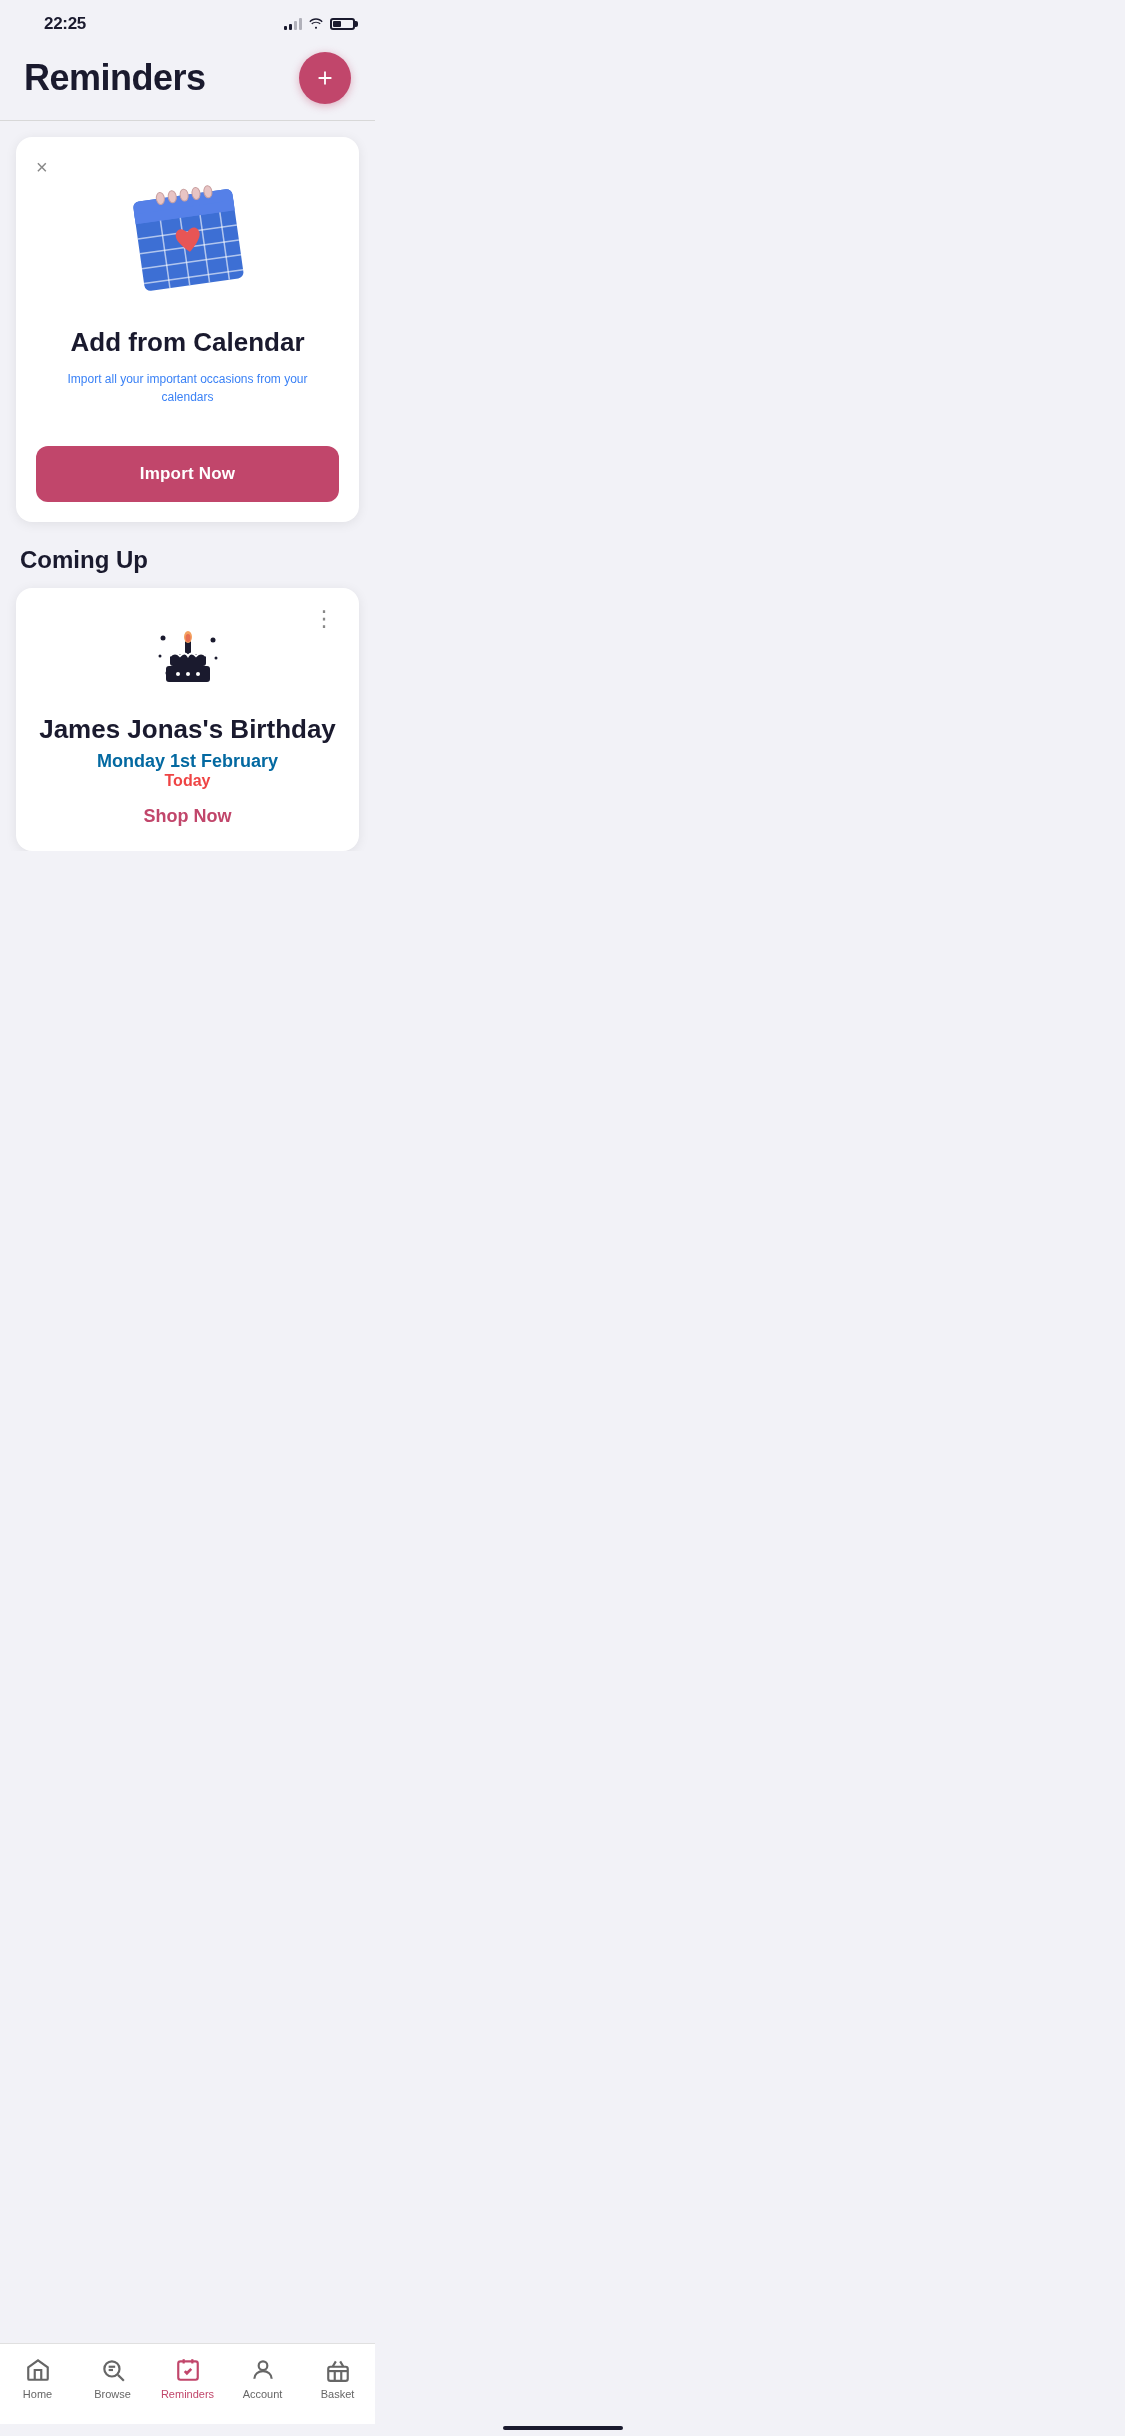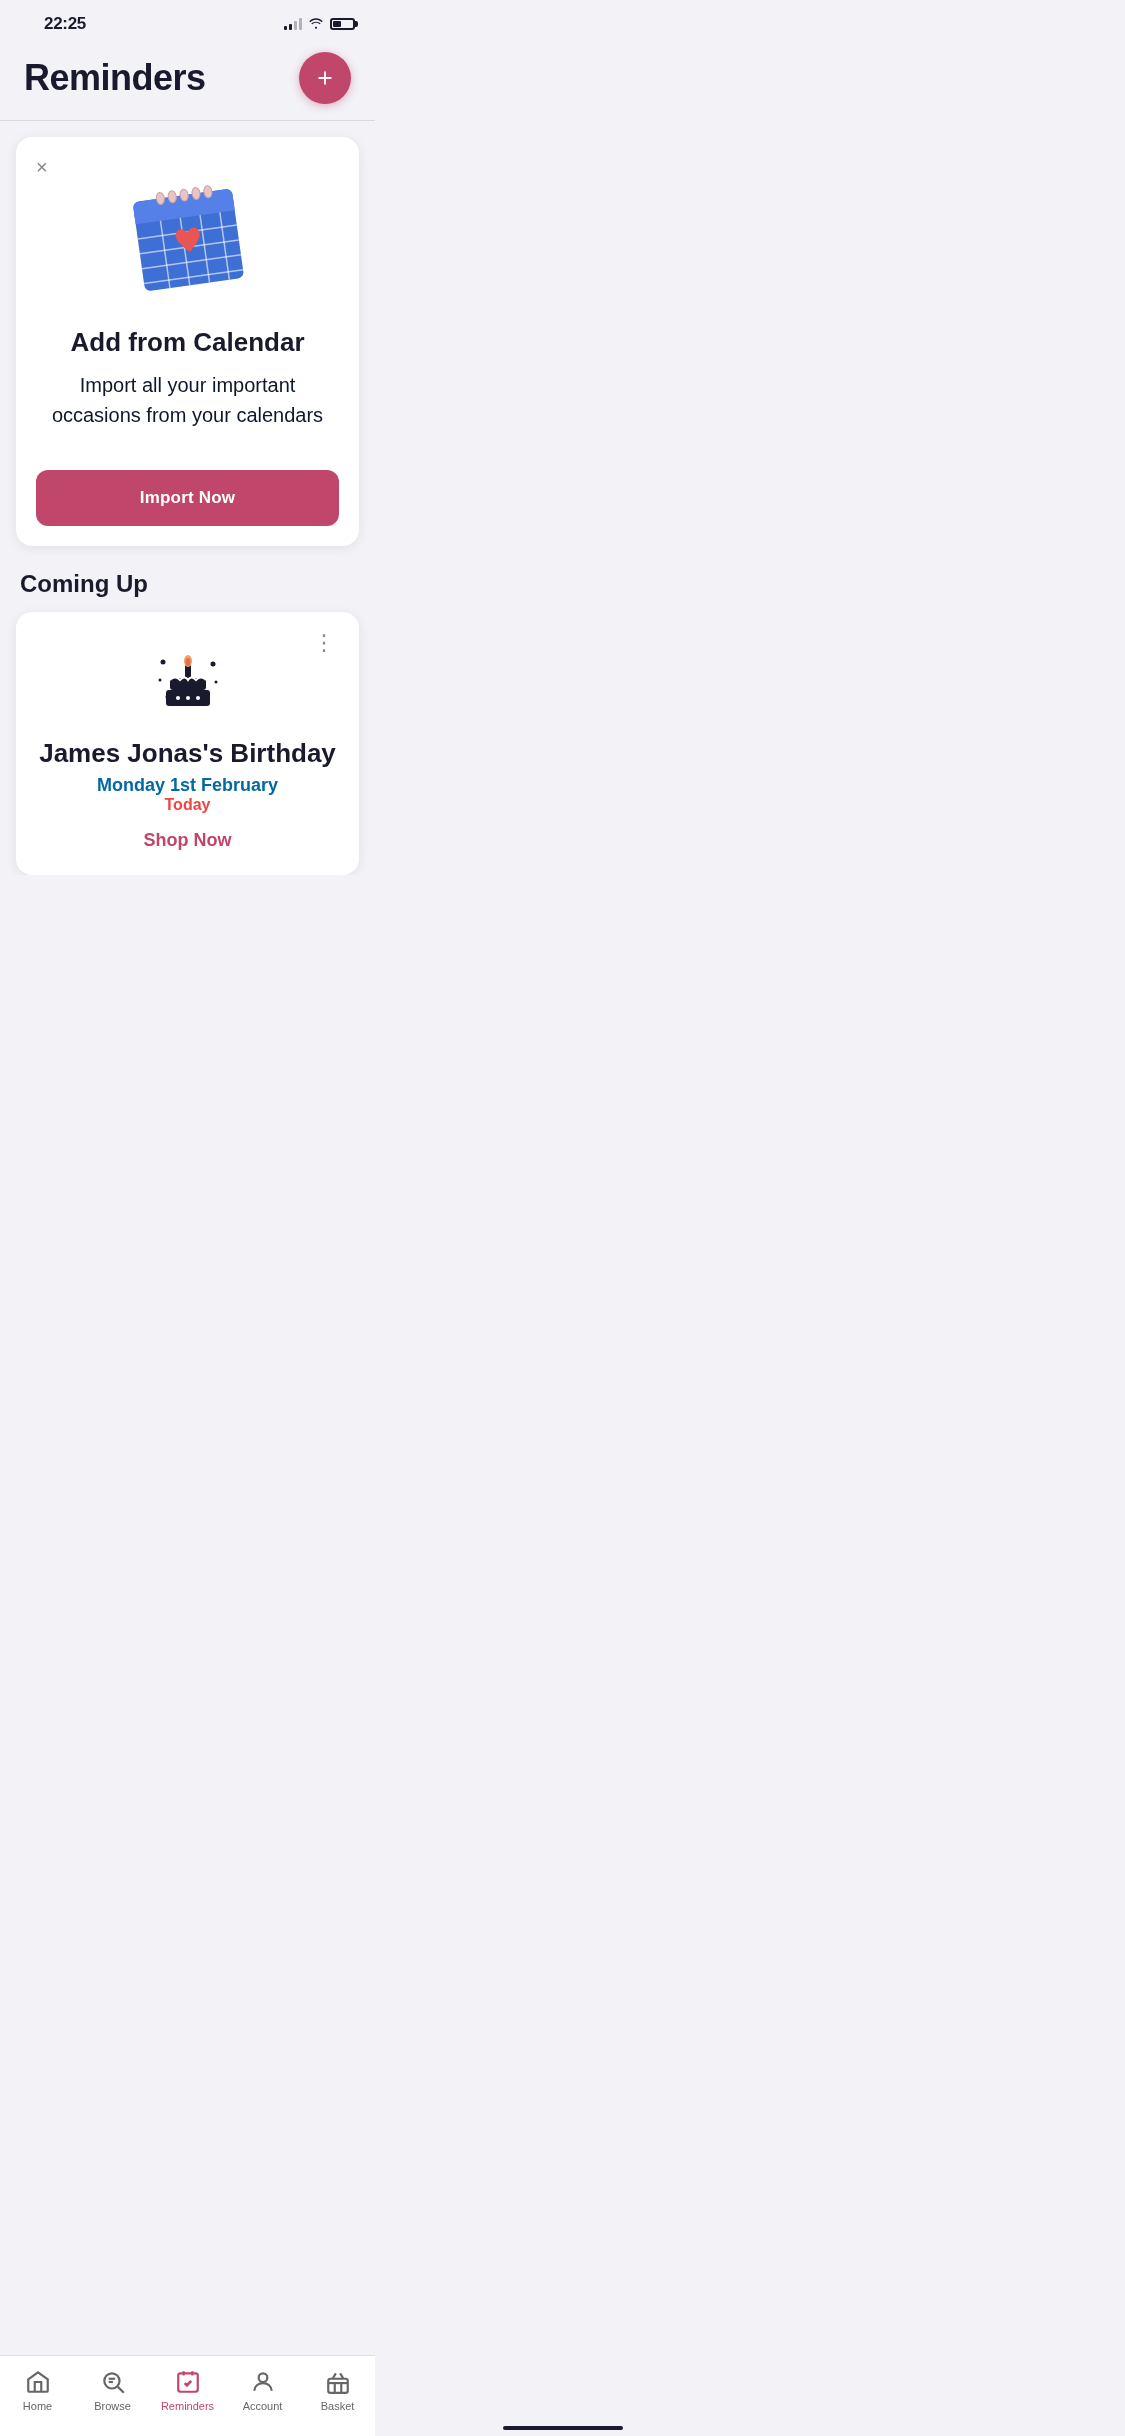--- a/index.html
+++ b/index.html
@@ -161,22 +161,22 @@
 
     .card-title {
       font-size: 26px;
       font-weight: 800;
       color: #1a1a2e;
       text-align: center;
       margin-bottom: 12px;
     }
 
     .card-subtitle {
-      font-size: 20px;
-      color: #0f172a;
+      font-size: 12px;
+      color: #3b82f6;
       text-align: center;
       line-height: 1.5;
       margin-bottom: 20px;
       padding: 0 10px;
     }
 
     .import-btn {
       width: 100%;
       padding: 18px;
       background: #c1466b;
@@ -259,21 +259,21 @@
       border: none;
       color: #c1466b;
       font-size: 18px;
       font-weight: 700;
       cursor: pointer;
     }
 
     
     .bottom-nav {
       position: fixed;
-      bottom: 0;
+      bottom: 12px;
       left: 0;
       width: 375px;
       background: white;
       border-top: 1px solid #e0e0e0;
       display: flex;
       padding: 8px 0 20px 0;
     }
 
     .nav-item {
       flex: 1;

